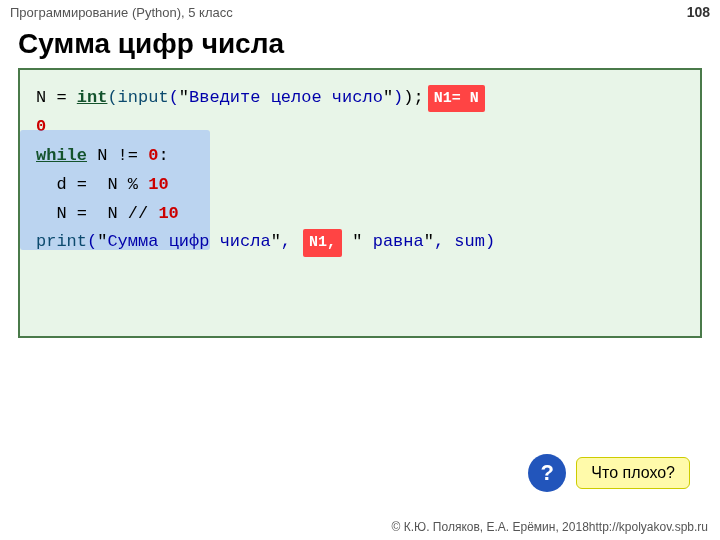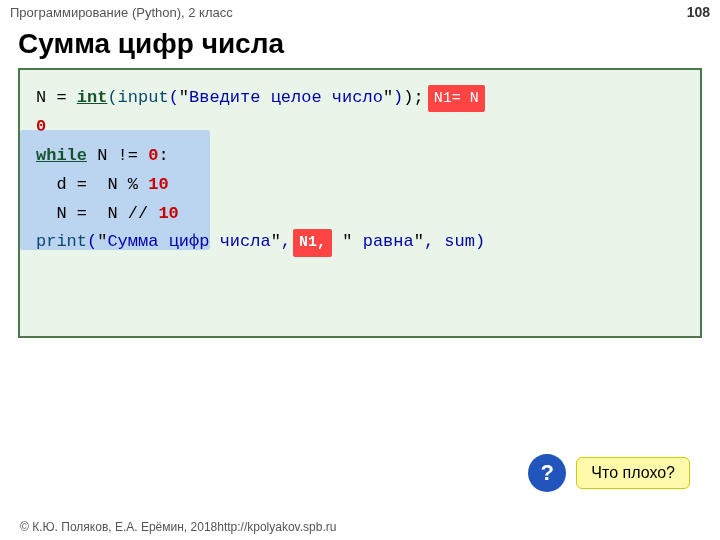--- a/index.html
+++ b/index.html
@@ -61,34 +61,34 @@
       opacity: 0.35;
       height: 120px;
       border-radius: 3px;
       pointer-events: none;
     }
     .n1-label-top {
       display: inline-block;
       background: #ff4444;
       color: #fff;
       font-size: 15px;
-      font-weight: normal;
+      font-weight: bold;
       padding: 1px 6px;
       border-radius: 2px;
       margin-left: 4px;
     }
     .n1-label-bottom {
       display: inline-block;
       background: #ff4444;
       color: #fff;
       font-size: 15px;
       font-weight: bold;
       padding: 1px 6px;
       border-radius: 2px;
-      margin-left: 2px;
+      margin-left: 12px;
     }
     
     .question-area {
       position: absolute;
       bottom: 48px;
       right: 30px;
       display: flex;
       align-items: center;
       gap: 10px;
     }
@@ -112,31 +112,31 @@
       padding: 6px 14px;
       font-size: 16px;
       font-weight: normal;
       color: #000;
     }
     .footer {
       position: absolute;
       bottom: 6px;
       left: 8px; right: 0;
       display: flex;
-      justify-content: flex-start;
+      justify-content: flex-end;
       padding: 0 12px;
       font-size: 12px;
       color: #555;
     }
   </style>
 </head>
 <body>
 
 <div class="top-bar">
-  <span>Программирование (Python), 2 класс</span>
+  <span>Программирование (Python), 5 класс</span>
   <span class="page-num">108</span>
 </div>
 
 <div class="title">Сумма цифр числа</div>
 
 <div class="code-area">
 
   <div class="code-line">
     <span class="kw-black">N = </span><span class="kw-blue">int</span><span class="kw-green">(input</span><span class="str-blue">(<span class="kw-black">"</span>Введите целое число<span class="kw-black">"</span>)</span><span class="kw-black">);</span><span class="n1-label-top">N1= N</span>
   </div>

